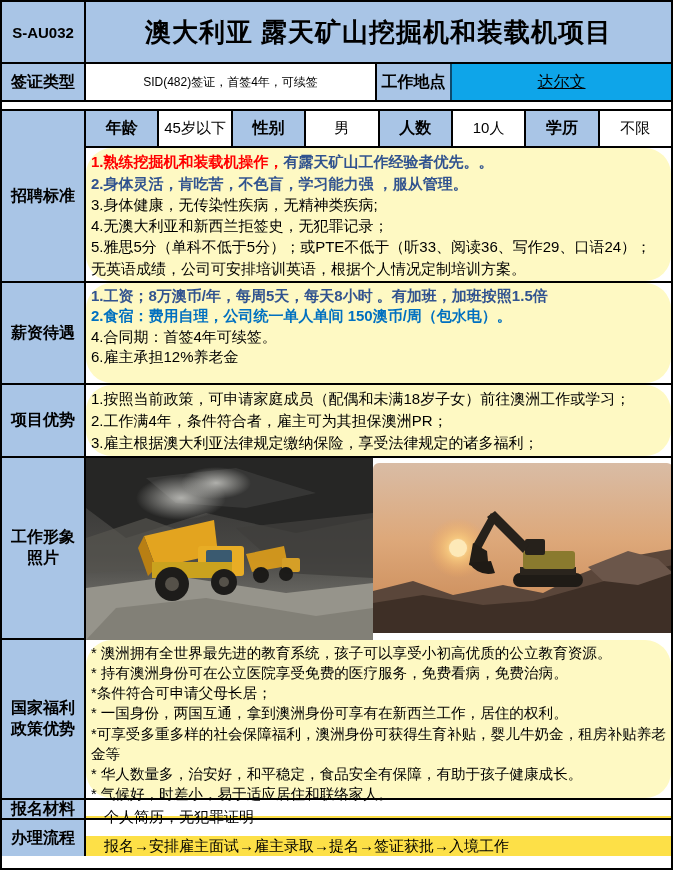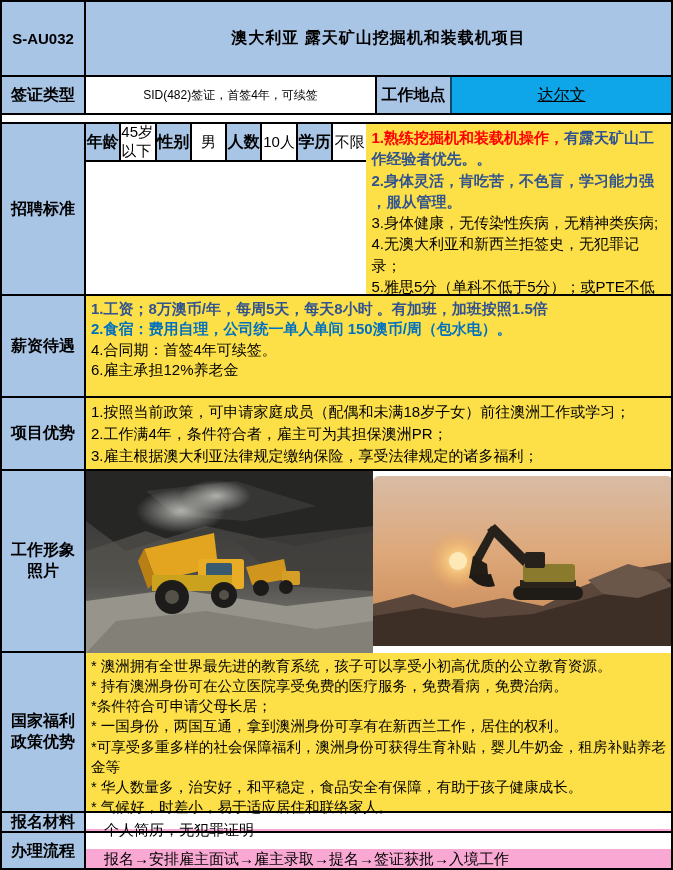--- a/index.html
+++ b/index.html
@@ -19,49 +19,49 @@
   .row { display:flex; border-bottom:2px solid #000; flex:0 0 auto; }
   .row:last-child { border-bottom:none; }
   .blue { background:#a9c5e6; }
   .label-cell {
     width:84px; flex:0 0 84px;
     background:#a9c5e6;
     border-right:2px solid #000;
     display:flex; flex-direction:column; align-items:center; justify-content:center;
     font-weight:bold; font-size:16px; line-height:1.3; text-align:center;
   }
-  .content { flex:1 1 auto; display:flex; }
-  
-  .r-head { height:75px; }
+  .content { flex:1 1 auto; display:flex; flex-direction:column; }
+  
+  .r-head { height:62px; }
   .head-code {
     width:84px; flex:0 0 84px; border-right:2px solid #000;
     display:flex; align-items:center; justify-content:center;
     font-weight:bold; font-size:15px;
   }
   .head-title {
     flex:1; display:flex; align-items:center; justify-content:center;
-    font-weight:bold; font-size:16px; letter-spacing:1px;
+    font-weight:bold; font-size:26px; letter-spacing:1px;
   }
   
   .r-visa { height:38px; }
   .visa-val { flex:0 0 291px; display:flex; align-items:center; justify-content:center; font-size:12px; background:#fff; border-right:2px solid #000; }
   .loc-label { flex:0 0 75px; display:flex; align-items:center; justify-content:center; font-weight:bold; font-size:16px; border-right:2px solid #0c4a6e; }
   .loc-val { flex:1; display:flex; align-items:center; justify-content:center; font-size:16px; background:#0ea5e9;text-decoration:underline; }
   
   .r-spacer { height:9px; background:#fff; }
   
   .demo-row { height:38px; display:flex; border-bottom:2px solid #000; }
   .demo-cell {
     flex:1; display:flex; align-items:center; justify-content:center;
     font-size:15px; border-right:2px solid #000; background:#fff;
   }
   .demo-cell:last-child { border-right:none; }
   .demo-cell.hd { background:#a9c5e6; font-weight:bold; font-size:16px; }
   
-  .textblock { padding:3px 5px 2px 5px; font-size:15px; line-height:1.42; background:#fde047; flex:1; }
+  .textblock { padding:3px 5px 2px 5px; font-size:15px; line-height:1.42; background:#fef9c3; flex:1;border-radius:26px; }
   .line { display:block; }
   .t-red  { color:#ff0000; font-weight:bold; }
   .t-dkblue { color:#31538f; font-weight:bold; }
   .t-brblue { color:#0070c0; font-weight:bold; }
   .r-recruit { height:172px; }
   .r-salary { height:102px; }
   .r-salary .textblock { line-height:1.35; }
   .r-adv { height:73px; }
   .r-adv .textblock { line-height:1.45; }
   
@@ -69,21 +69,21 @@
   .photo-wrap { flex:1; display:flex; background:#fff; }
   .photo-left { width:287px; flex:0 0 287px; height:182px; }
   .photo-right { flex:1; height:182px; background:#fff; padding-top:5px; }
   .photo-left svg, .photo-right svg { display:block; }
   
   .r-welfare { height:160px; }
   .r-welfare .textblock { line-height:1.38; font-size:14.6px; }
   
   .r-materials { height:20px; }
   .r-process { height:36px; }
-  .simple-val { flex:1; display:flex; align-items:center; padding:0 18px; font-size:15px; background:#f9a8d4;margin-top:16px; }
+  .simple-val { flex:1; display:flex; align-items:center; padding:0 18px; font-size:15px; background:#fde047;margin-top:16px; }
 </style>
 </head>
 <body>
 
 <div class="sheet">
 
   <div class="row r-head blue">
     <div class="head-code">S-AU032</div>
     <div class="head-title">澳大利亚 露天矿山挖掘机和装载机项目</div>
   </div>

